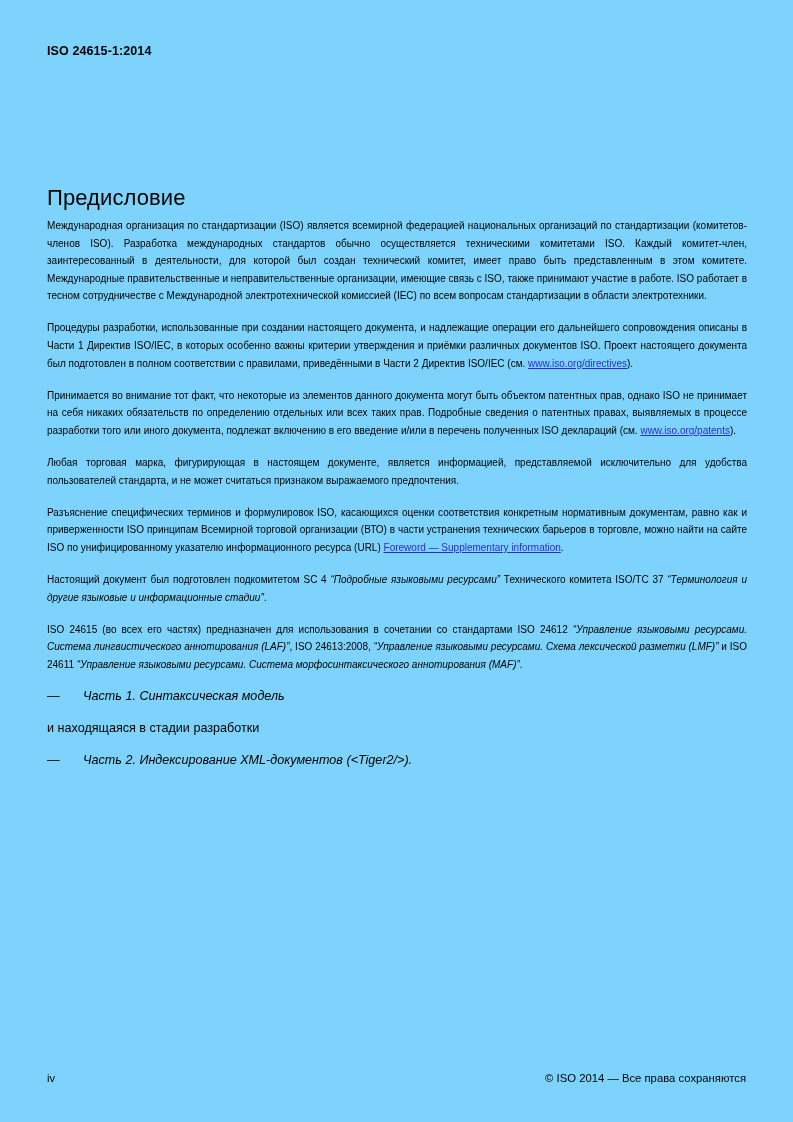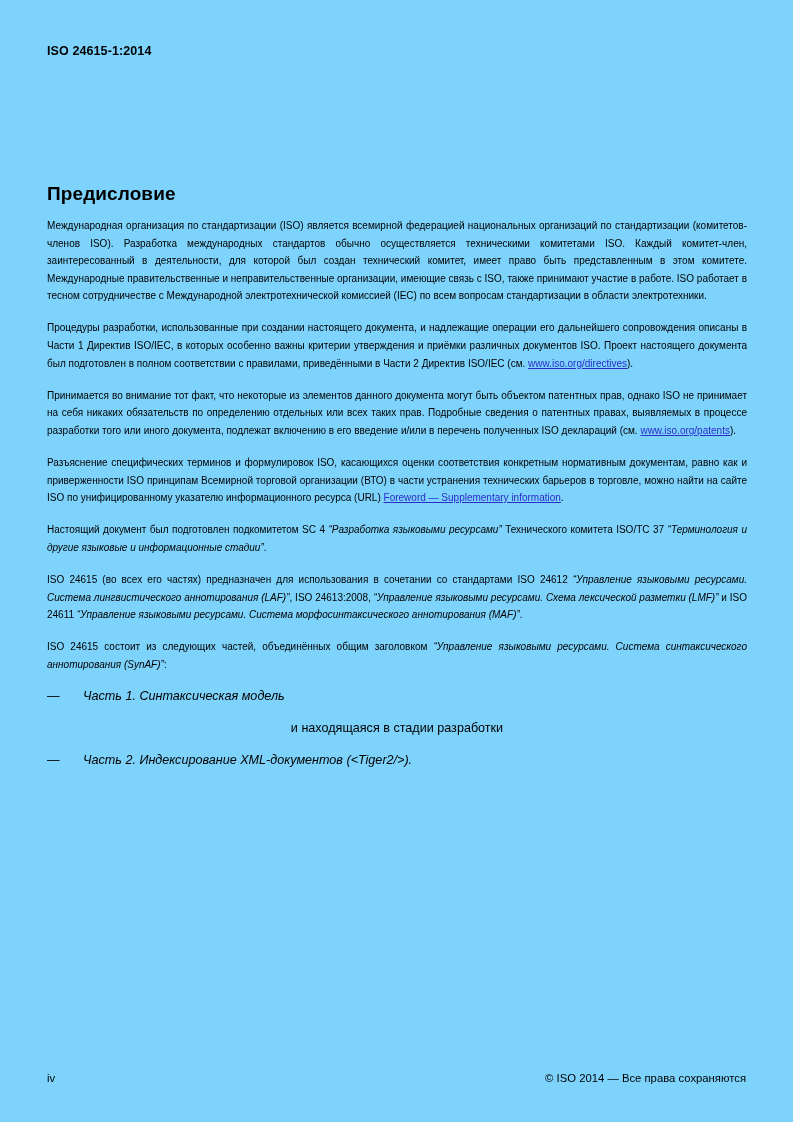--- a/index.html
+++ b/index.html
@@ -32,22 +32,22 @@
     font-weight: bold;
     letter-spacing: 0.1px;
     line-height: 1.2;
   }
 
   
   .section-title {
     position: absolute;
     left: 47px;
     top: 170px;
-    font-size: 19px;
-    font-weight: bold;
+    font-size: 22px;
+    font-weight: normal;
     letter-spacing: 0.1px;
     line-height: 1.2;
   }
 
   
   .body-block {
     position: absolute;
     left: 47px;
     top: 217px;
     width: 700px;
@@ -87,21 +87,21 @@
   }
   .dash-text {
     font-style: italic;
     flex: 1 1 auto;
   }
 
   p.plain-note {
     margin: 0 0 14.5px 0;
     font-size: 12.6px;
     line-height: 17.6px;
-    text-align: center;
+    text-align: left;
   }
 
   
   .footer {
     position: absolute;
     left: 47px;
     right: 47px;
     top: 1069px;
     height: 18px;
     font-size: 11.3px;
@@ -136,37 +136,37 @@
     </p>
 
     <p class="para">
       <span>Процедуры разработки, использованные при создании настоящего документа, и надлежащие операции его дальнейшего сопровождения описаны в Части 1 Директив ISO/IEC, в которых особенно важны критерии утверждения и приёмки различных документов ISO. Проект настоящего документа был подготовлен в полном соответствии с правилами, приведёнными в Части 2 Директив ISO/IEC (см. </span><a class="link" href="#">www.iso.org/directives</a><span>).</span>
     </p>
 
     <p class="para">
       <span>Принимается во внимание тот факт, что некоторые из элементов данного документа могут быть объектом патентных прав, однако ISO не принимает на себя никаких обязательств по определению отдельных или всех таких прав. Подробные сведения о патентных правах, выявляемых в процессе разработки того или иного документа, подлежат включению в его введение и/или в перечень полученных ISO деклараций (см. </span><a class="link" href="#">www.iso.org/patents</a><span>).</span>
     </p>
 
+    <p class="para">
+      <span>Любая торговая марка, фигурирующая в настоящем документе, является информацией, представляемой исключительно для удобства пользователей стандарта, и не может считаться признаком выражаемого предпочтения.</span>
+    </p>
 
     <p class="para">
       <span>Разъяснение специфических терминов и формулировок ISO, касающихся оценки соответствия конкретным нормативным документам, равно как и приверженности ISO принципам Всемирной торговой организации (ВТО) в части устранения технических барьеров в торговле, можно найти на сайте ISO по унифицированному указателю информационного ресурса (URL) </span><a class="link" href="#">Foreword — Supplementary information</a><span>.</span>
     </p>
 
     <p class="para">
-      <span>Настоящий документ был подготовлен подкомитетом SC 4 </span><span class="it">“Разработка языковыми ресурсами”</span><span> Технического комитета ISO/TC 37 </span><span class="it">“Терминология и другие языковые и информационные стадии”</span><span>.</span>
+      <span>Настоящий документ был подготовлен подкомитетом SC 4 </span><span class="it">“Подробные языковыми ресурсами”</span><span> Технического комитета ISO/TC 37 </span><span class="it">“Терминология и другие языковые и информационные стадии”</span><span>.</span>
     </p>
 
 
     <p class="para">
       <span>ISO 24615 (во всех его частях) предназначен для использования в сочетании со стандартами ISO 24612 </span><span class="it">“Управление языковыми ресурсами. Система лингвистического аннотирования (LAF)”</span><span>, ISO 24613:2008, </span><span class="it">“Управление языковыми ресурсами. Схема лексической разметки (LMF)”</span><span> и ISO 24611 </span><span class="it">“Управление языковыми ресурсами. Система морфосинтаксического аннотирования (MAF)”</span><span>.</span>
     </p>
 
-    <p class="para">
-      <span>ISO 24615 состоит из следующих частей, объединённых общим заголовком </span><span class="it">“Управление языковыми ресурсами. Система синтаксического аннотирования (SynAF)”</span><span>:</span>
-    </p>
 
     <div class="dash-item">
       <span class="dash-marker">—</span>
       <span class="dash-text">Часть 1. Синтаксическая модель</span>
     </div>
 
     <p class="plain-note">
       <span>и находящаяся в стадии разработки</span>
     </p>
 

